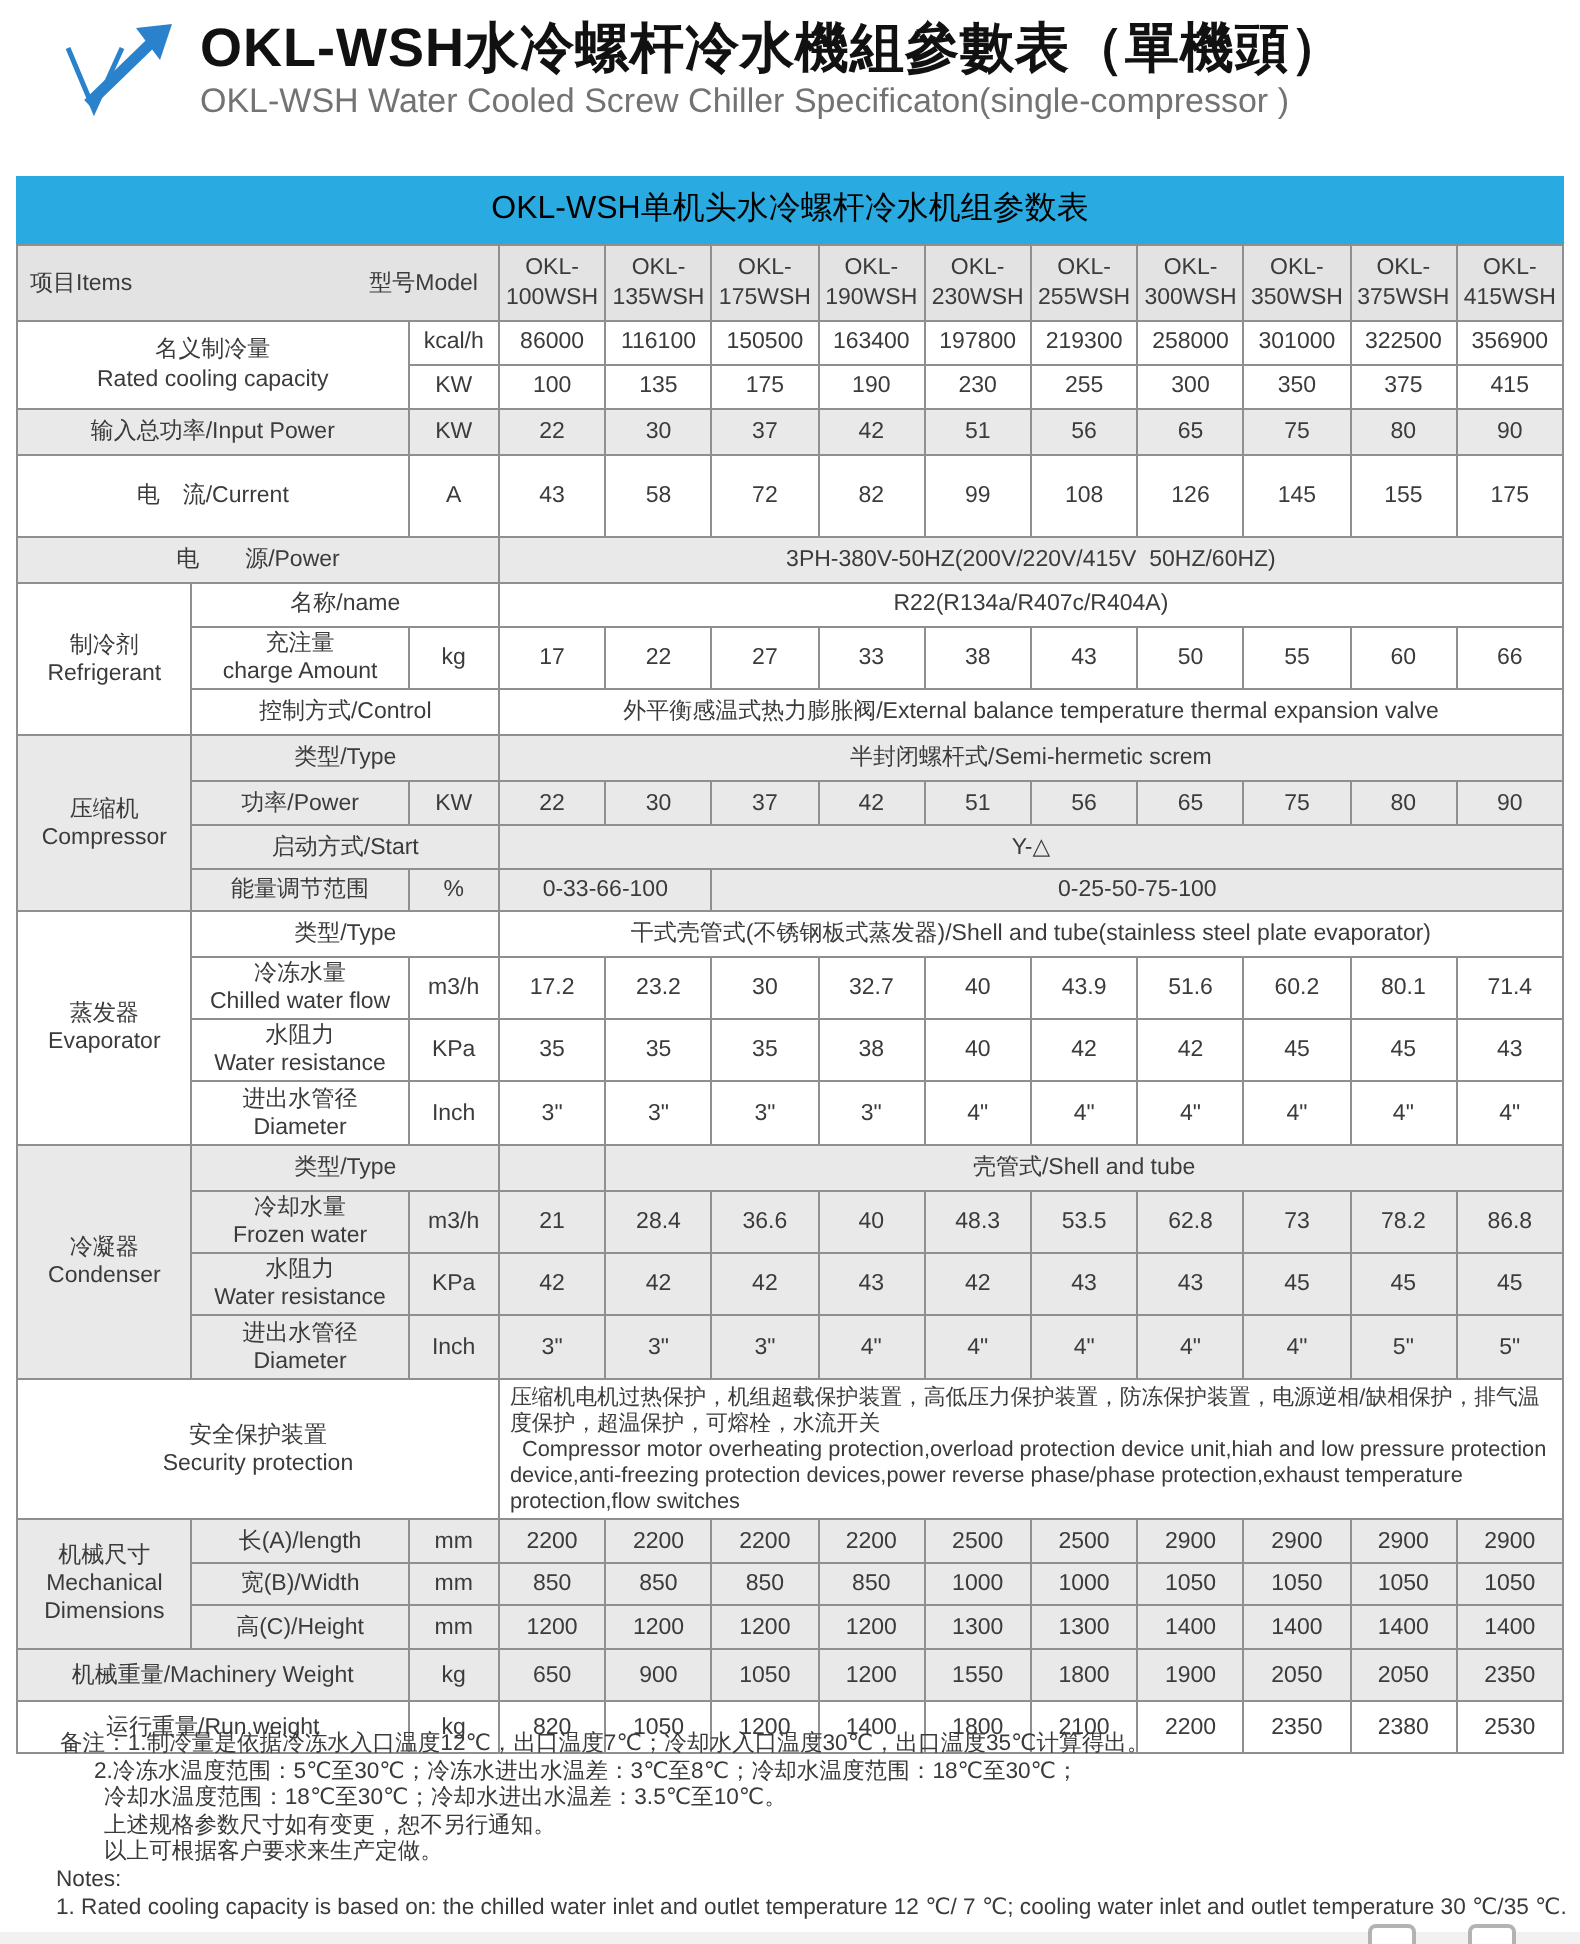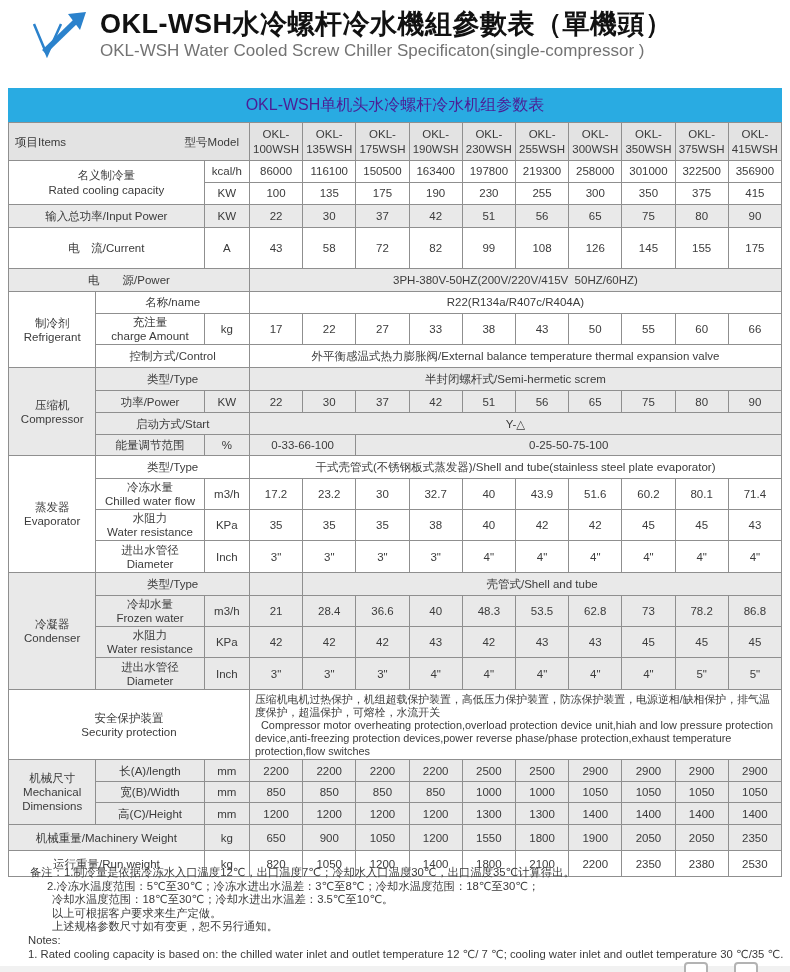--- a/index.html
+++ b/index.html
@@ -9,21 +9,21 @@
     font-family:"Liberation Sans","DejaVu Sans",sans-serif;
   }
   
   .doc-header { position:absolute; top:0; left:0; width:790px; height:88px; }
   .logo { position:absolute; left:30px; top:10px; }
   .title-zh { position:absolute; left:100px; top:6px; font-size:27px; font-weight:700; color:#111; letter-spacing:0.5px; white-space:nowrap; }
   .title-en { position:absolute; left:100px; top:41px; font-size:17px; color:#737373; white-space:nowrap; }
   
   .table-title-bar {
     position:absolute; left:8px; top:88px; width:774px; height:34px;
-    background:#29abe2; color:#4c1d95; font-size:16px; line-height:34px; text-align:center;
+    background:#29abe2; color:#000000; font-size:16px; line-height:34px; text-align:center;
   }
   
   .table-wrap { position:absolute; left:8px; top:122px; }
   table { border-collapse:collapse; table-layout:fixed; width:774px; }
   td {
     border:1px solid #8f8f8f; background:#fff;
     font-size:11.5px; color:#3b3b3b; text-align:center; vertical-align:middle;
     padding:1px 2px; line-height:1.22; white-space:pre-line; overflow:hidden;
   }
   tr.shade td { background:#e9e9e9; }
@@ -414,21 +414,21 @@
           <td class="val">2530</td>
         </tr>
       </tbody>
   </table>
 </div>
 
 <div class="notes">
   <div class="n-a">备注：1.制冷量是依据冷冻水入口温度12℃，出口温度7℃；冷却水入口温度30℃，出口温度35℃计算得出。</div>
   <div class="n-b">2.冷冻水温度范围：5℃至30℃；冷冻水进出水温差：3℃至8℃；冷却水温度范围：18℃至30℃；</div>
   <div class="n-c">冷却水温度范围：18℃至30℃；冷却水进出水温差：3.5℃至10℃。</div>
+  <div class="n-c">上述规格参数尺寸如有变更，恕不另行通知。</div>
   <div class="n-c">以上可根据客户要求来生产定做。</div>
-  <div class="n-c">上述规格参数尺寸如有变更，恕不另行通知。</div>
   <div class="n-d">Notes:</div>
   <div class="n-d">1. Rated cooling capacity is based on: the chilled water inlet and outlet temperature 12 ℃/ 7 ℃; cooling water inlet and outlet temperature 30 ℃/35 ℃.</div>
 </div>
 
 <div class="bottom-strip"></div>
 <div class="partial-icon pi-1"></div>
 <div class="partial-icon pi-2"></div>
 
 </body></html>

